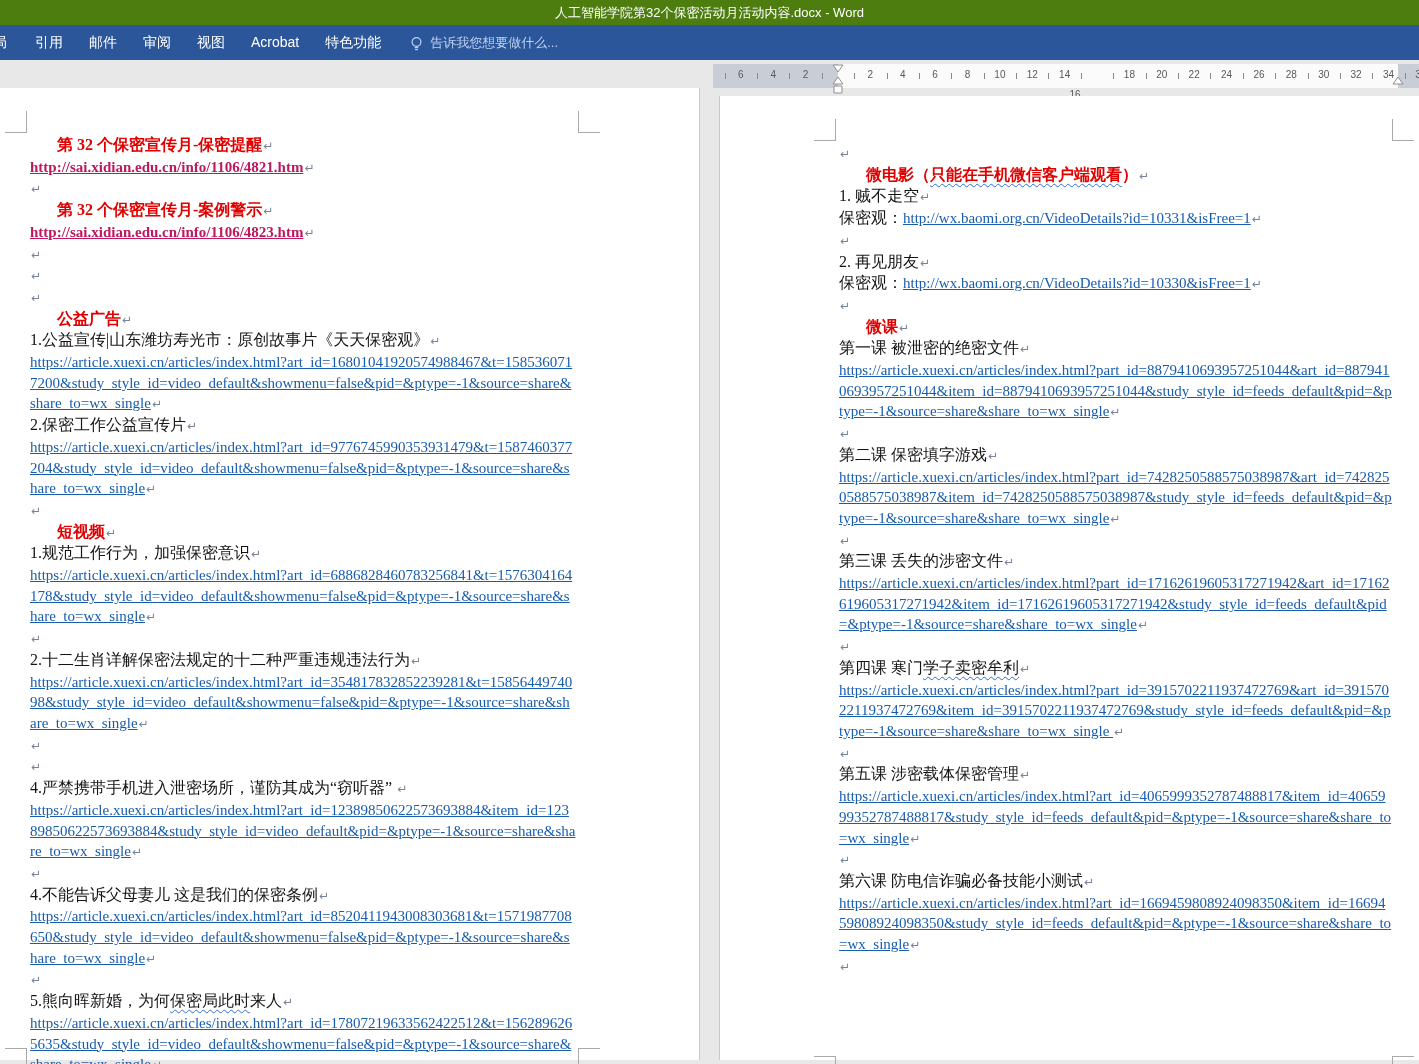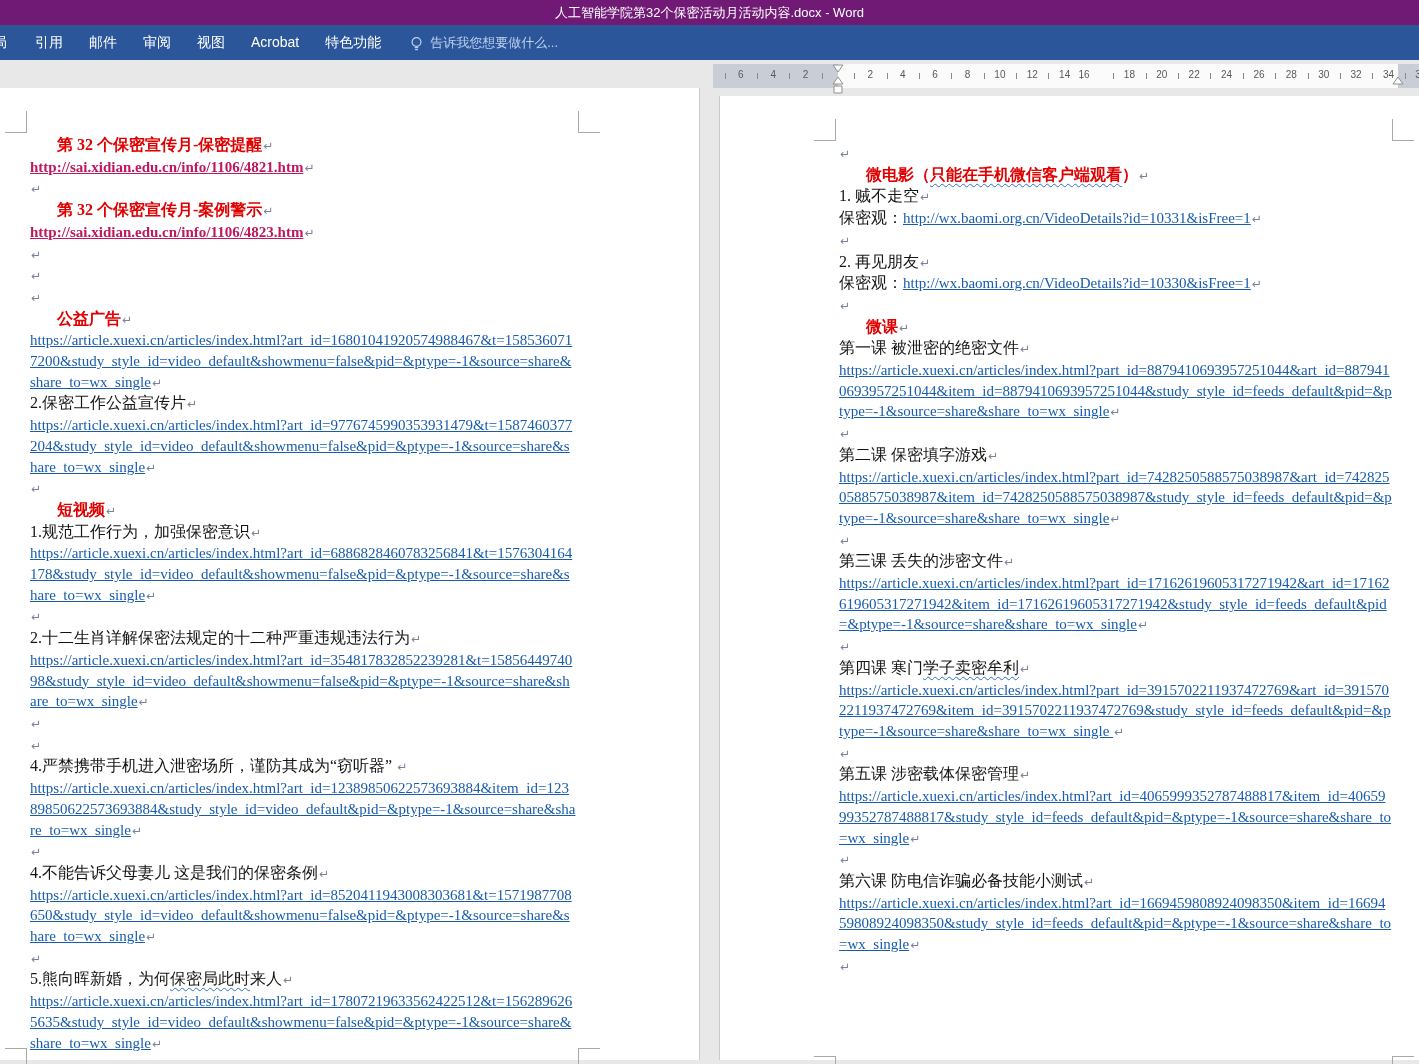--- a/index.html
+++ b/index.html
@@ -1,21 +1,21 @@
 <!DOCTYPE html>
 <html><head>
 <meta charset="utf-8">
 <style>
   * { margin:0; padding:0; box-sizing:border-box; }
   html,body { width:1419px; height:1064px; overflow:hidden; background:#e8e8e8;
               font-family:"Liberation Sans", sans-serif; }
   .app { position:relative; width:1419px; height:1064px; }
 
   
-  .titlebar { position:absolute; top:0; left:0; right:0; height:25px; background:#701a75; }
+  .titlebar { position:absolute; top:0; left:0; right:0; height:25px; background:#4d7c0f; }
   .titlebar .doc-title { position:absolute; left:0; right:0; top:0; height:25px;
     line-height:25px; text-align:center; color:#ffffff; font-size:13px; }
   .ribbon { position:absolute; top:25px; left:0; right:0; height:35px; background:#2b579a;
     display:flex; align-items:center; color:#fff; font-size:14px; }
   .tab { padding:0 13px; height:35px; line-height:35px; cursor:default; white-space:nowrap; }
   .tab.partial { width:8px; padding:0; overflow:hidden; }
   .tab.partial span { margin-left:-7px; display:inline-block; }
   .tab.first-real { margin-left:14px; }
   .tellme { display:flex; align-items:flex-end; gap:7px; margin-left:16px; color:#bdd0f0; font-size:13px; }
 
@@ -107,21 +107,21 @@
         <div class="num" style="left: 222.14px;">6</div>
         <div class="tick" style="left: 238.33px;"></div>
         <div class="num" style="left: 254.52px;">8</div>
         <div class="tick" style="left: 270.71px;"></div>
         <div class="num" style="left: 286.9px;">10</div>
         <div class="tick" style="left: 303.09px;"></div>
         <div class="num" style="left: 319.28px;">12</div>
         <div class="tick" style="left: 335.47px;"></div>
         <div class="num" style="left: 351.66px;">14</div>
         <div class="tick" style="left: 367.85px;"></div>
-        <div class="num" style="left: 371px;">16</div>
+        <div class="num" style="left: 362px; margin-top: 20px;">16</div>
         <div class="tick" style="left: 400.23px;"></div>
         <div class="num" style="left: 416.42px;">18</div>
         <div class="tick" style="left: 432.61px;"></div>
         <div class="num" style="left: 448.8px;">20</div>
         <div class="tick" style="left: 464.99px;"></div>
         <div class="num" style="left: 481.18px;">22</div>
         <div class="tick" style="left: 497.37px;"></div>
         <div class="num" style="left: 513.56px;">24</div>
         <div class="tick" style="left: 529.75px;"></div>
         <div class="num" style="left: 545.94px;">26</div>
@@ -153,20 +153,21 @@
       <div class="textcol" id="leftcol">
           <div class="para h"><span>第 32 个保密宣传月-保密提醒</span><span class="pm">↵</span></div>
           <div class="para l bold"><span class="lnk">http://sai.xidian.edu.cn/info/1106/4821.htm</span><span class="pm">↵</span></div>
           <div class="para b"><span class="pm">↵</span></div>
           <div class="para h"><span>第 32 个保密宣传月-案例警示</span><span class="pm">↵</span></div>
           <div class="para l bold"><span class="lnk">http://sai.xidian.edu.cn/info/1106/4823.htm</span><span class="pm">↵</span></div>
           <div class="para b"><span class="pm">↵</span></div>
           <div class="para b"><span class="pm">↵</span></div>
           <div class="para b"><span class="pm">↵</span></div>
           <div class="para h"><span>公益广告</span><span class="pm">↵</span></div>
+          <div class="para t"><span>1.公益宣传|山东潍坊寿光市：原创故事片《天天保密观》</span><span class="pm">↵</span></div>
           <div class="para l"><span class="lnk">https://article.xuexi.cn/articles/index.html?art_id=16801041920574988467&amp;t=1585360717200&amp;study_style_id=video_default&amp;showmenu=false&amp;pid=&amp;ptype=-1&amp;source=share&amp;share_to=wx_single</span><span class="pm">↵</span></div>
           <div class="para t"><span>2.保密工作公益宣传片</span><span class="pm">↵</span></div>
           <div class="para l"><span class="lnk">https://article.xuexi.cn/articles/index.html?art_id=9776745990353931479&amp;t=1587460377204&amp;study_style_id=video_default&amp;showmenu=false&amp;pid=&amp;ptype=-1&amp;source=share&amp;share_to=wx_single</span><span class="pm">↵</span></div>
           <div class="para b"><span class="pm">↵</span></div>
           <div class="para h"><span>短视频</span><span class="pm">↵</span></div>
           <div class="para t"><span>1.规范工作行为，加强保密意识</span><span class="pm">↵</span></div>
           <div class="para l"><span class="lnk">https://article.xuexi.cn/articles/index.html?art_id=6886828460783256841&amp;t=1576304164178&amp;study_style_id=video_default&amp;showmenu=false&amp;pid=&amp;ptype=-1&amp;source=share&amp;share_to=wx_single</span><span class="pm">↵</span></div>
           <div class="para b"><span class="pm">↵</span></div>
           <div class="para t"><span>2.十二生肖详解保密法规定的十二种严重违规违法行为</span><span class="pm">↵</span></div>
           <div class="para l"><span class="lnk">https://article.xuexi.cn/articles/index.html?art_id=354817832852239281&amp;t=1585644974098&amp;study_style_id=video_default&amp;showmenu=false&amp;pid=&amp;ptype=-1&amp;source=share&amp;share_to=wx_single</span><span class="pm">↵</span></div>

